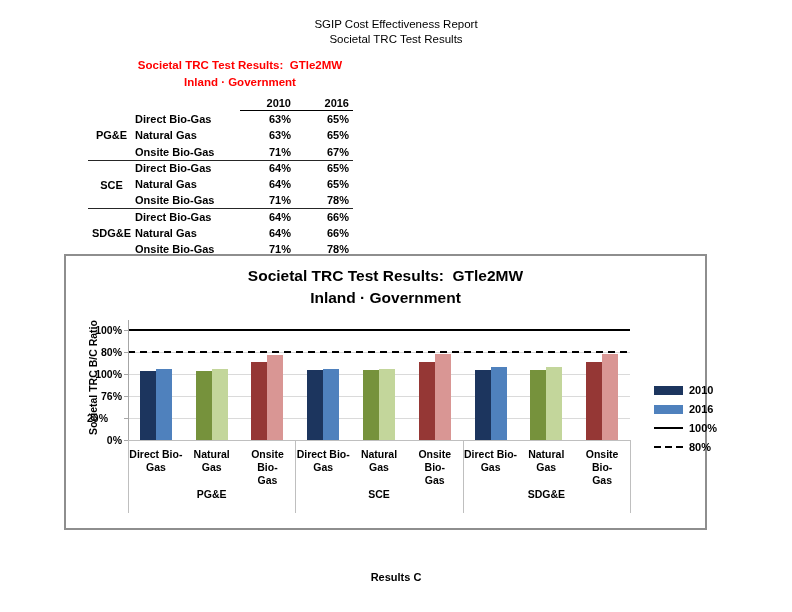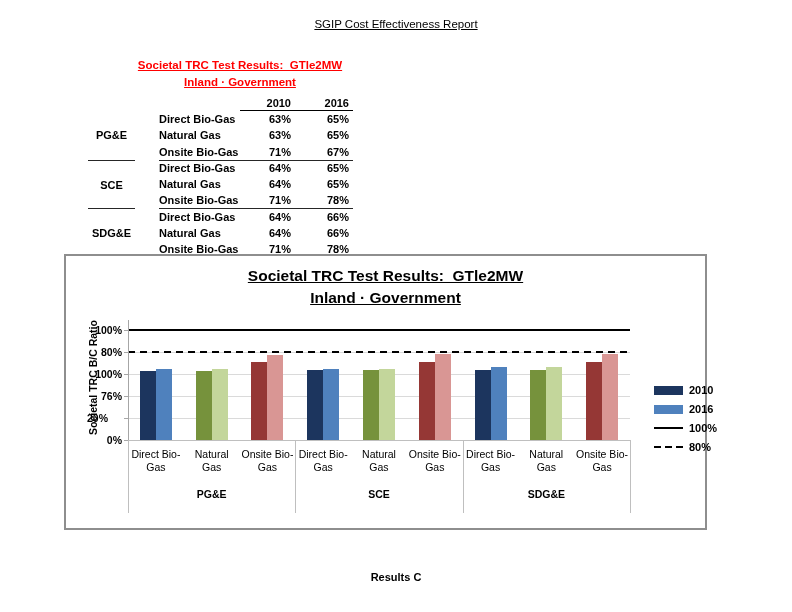--- a/index.html
+++ b/index.html
@@ -1,35 +1,35 @@
 <!DOCTYPE html>
 <html><head>
 <meta charset="utf-8">
 <style>
   html,body{margin:0;padding:0;background:#fff;}
   body{width:792px;height:612px;position:relative;overflow:hidden;
        font-family:"Liberation Sans",sans-serif;color:#000;}
-  .pre{white-space:pre;text-decoration:underline;}
+  .pre{white-space:pre;}
 
   
   .page-header{position:absolute;top:17px;left:0;width:792px;text-align:center;
                font-size:11.5px;line-height:15px;}
 
   
   .sum-title{position:absolute;top:57px;left:130px;width:220px;text-align:center;
              font-weight:bold;font-size:11.5px;line-height:17px;}
 
   
   .sum-table{position:absolute;top:95px;left:88px;display:grid;
              grid-template-columns:47px 105px 55px 58px;grid-auto-rows:16.2px;
              font-size:11px;font-weight:bold;}
   .sum-table .cell{display:flex;align-items:center;}
   .sum-table .colhead{justify-content:flex-end;padding-right:4px;border-bottom:1.5px solid #000;}
   .sum-table .util{justify-content:center;}
-  .sum-table .lbl{justify-content:flex-start;margin-left:24px;}
+  .sum-table .lbl{justify-content:flex-start;}
   .sum-table .val{justify-content:flex-end;padding-right:4px;}
   .sum-table .sep{border-top:1.5px solid #262626;}
 
   
   .chart-box{position:absolute;left:64px;top:254px;width:643px;height:276px;
              border:2px solid #8E8E8E;box-sizing:border-box;background:#fff;}
   .chart-title{position:absolute;top:9px;left:0;width:639px;text-align:center;
                font-weight:bold;font-size:15.5px;line-height:22px;}
   .gridline{position:absolute;height:1px;background:#DADADA;}
   .refline-solid{position:absolute;height:2px;background:#000;}
@@ -37,38 +37,39 @@
                   background:repeating-linear-gradient(to right,#000 0 7px,transparent 7px 12px);}
   .vaxis{position:absolute;width:1px;background:#A6A6A6;}
   .vtick{position:absolute;height:1px;width:4px;background:#A6A6A6;}
   .vsep{position:absolute;width:1px;background:#BFBFBF;}
   .haxis{position:absolute;height:1px;background:#BFBFBF;}
   .ytick-label{position:absolute;width:34px;text-align:right;font-size:10.5px;
                font-weight:bold;line-height:10px;}
   .y-title{position:absolute;font-size:10.5px;font-weight:bold;
            transform:rotate(-90deg);transform-origin:center;white-space:nowrap;}
   .bar{position:absolute;width:16px;}
-  .cat-label{position:absolute;text-align:center;font-size:10.5px;font-weight:normal;
+  .cat-label{position:absolute;text-align:center;font-size:10.5px;font-weight:bold;
              line-height:13px;}
   .grp-label{position:absolute;text-align:center;font-size:10.5px;font-weight:bold;}
   .legend-item{position:absolute;display:flex;align-items:center;gap:6px;
                font-size:11px;font-weight:600;}
   .lg-bar{width:29px;height:9px;}
   .lg-solid{width:29px;height:2px;background:#000;}
   .lg-dashed{width:29px;height:2px;
              background:repeating-linear-gradient(to right,#000 0 7px,transparent 7px 11px);}
 
   .page-footer{position:absolute;top:571px;left:0;width:792px;text-align:center;
                font-weight:bold;font-size:11px;}
 </style>
 </head>
 <body>
 
 <div class="page-header">
   <div class="pre">SGIP Cost Effectiveness Report</div>
+  <div class="pre">Societal TRC Test Results</div>
 </div>
 
 <div class="sum-title" id="sum-title" style="color: rgb(255, 0, 0);">
   <div class="pre">Societal TRC Test Results:  GTle2MW</div>
   <div class="pre">Inland · Government</div>
 </div>
 
 <div class="sum-table" id="sum-table">
     <div class="cell colhead" style="grid-row:1;grid-column:3;">2010</div>
     <div class="cell colhead" style="grid-row:1;grid-column:4;">2016</div>

